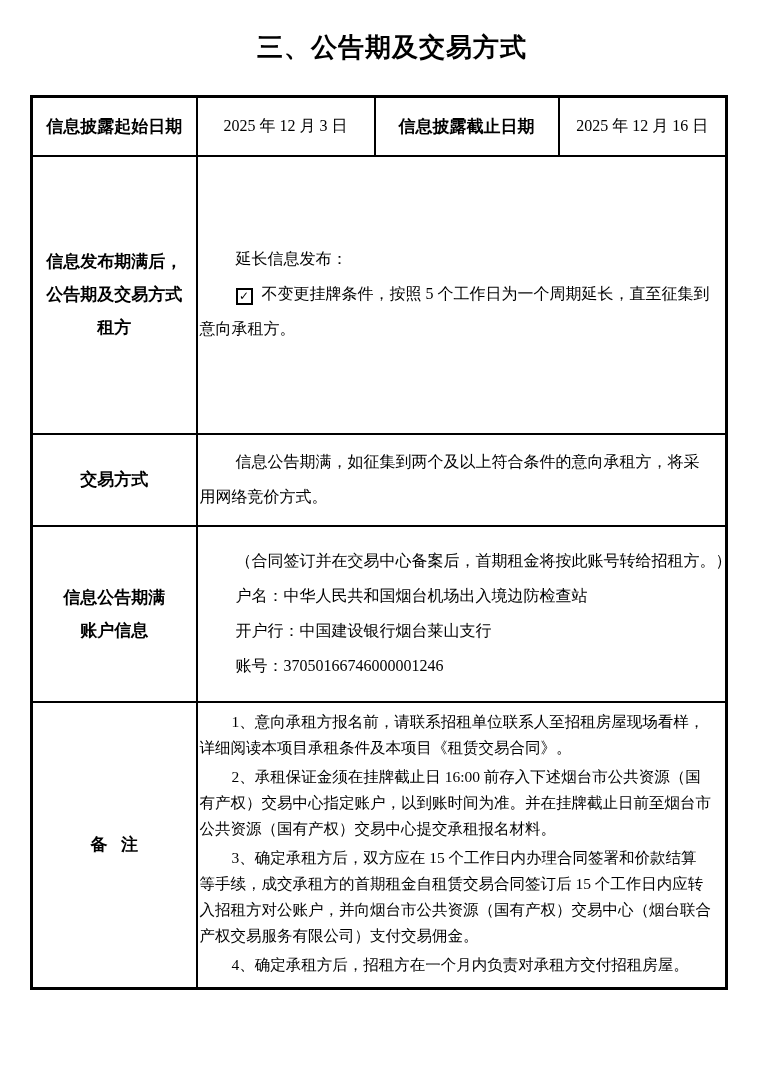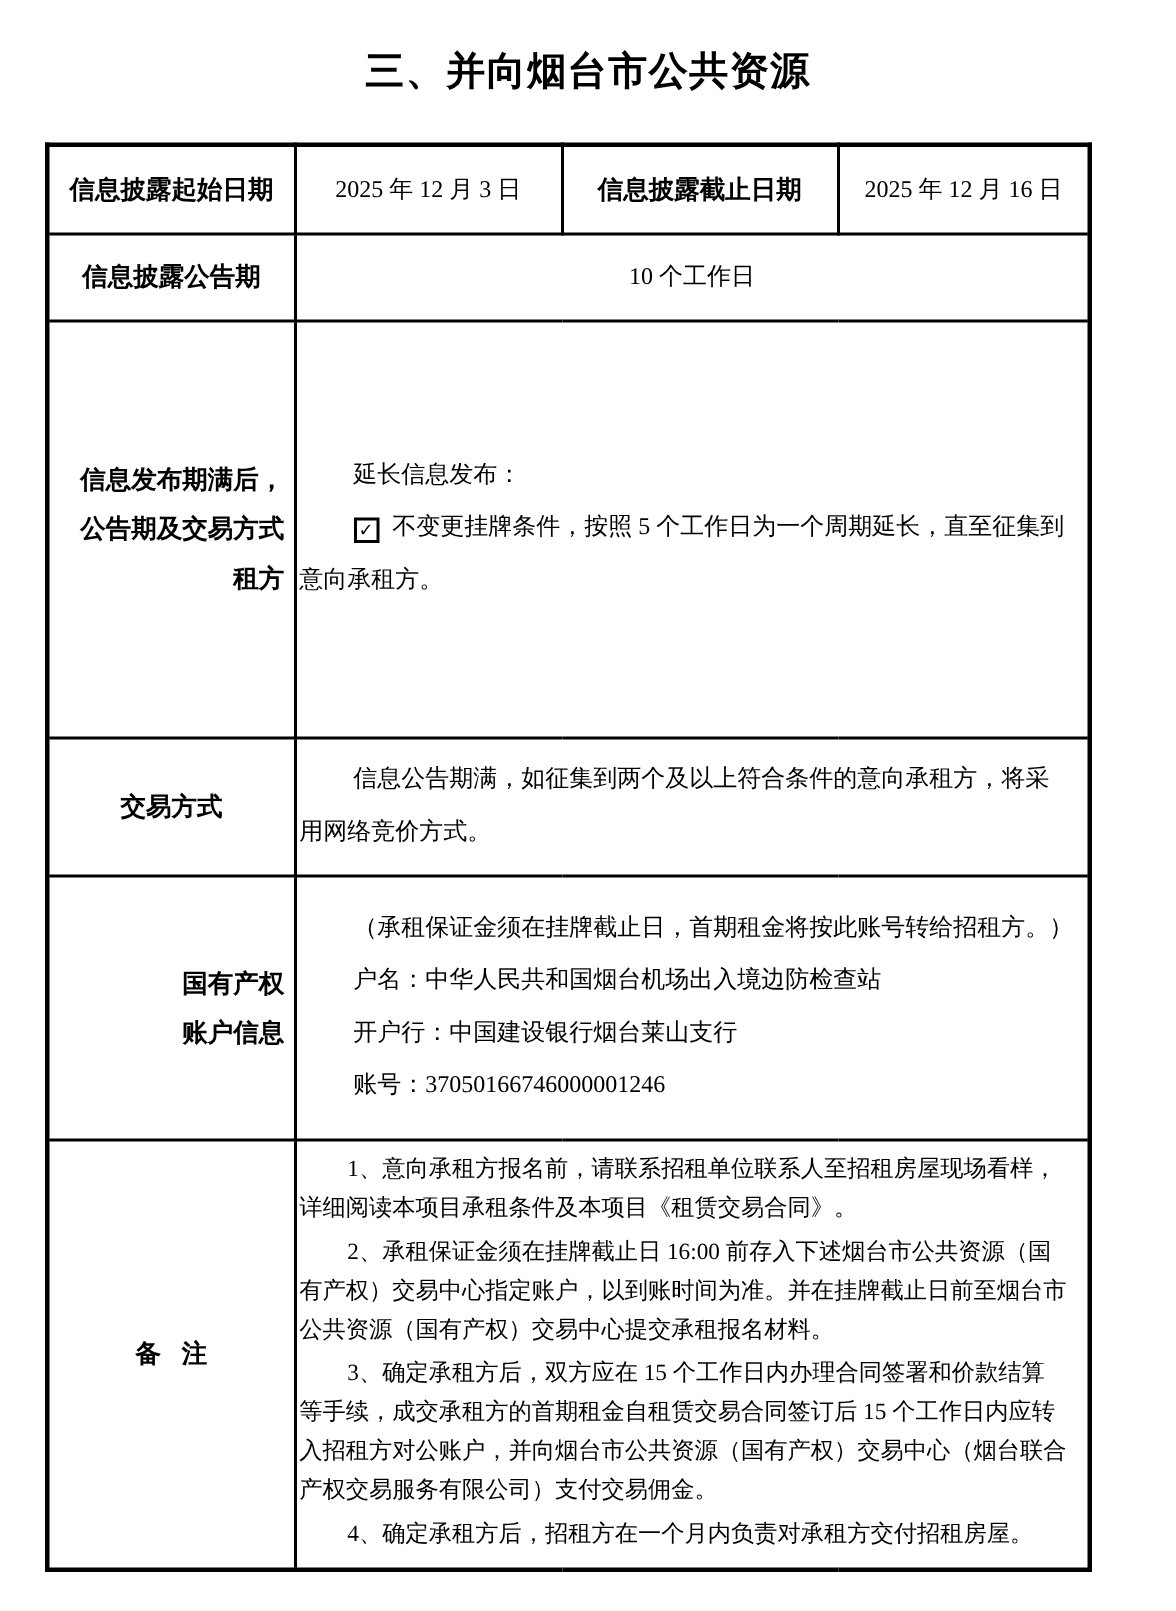--- a/index.html
+++ b/index.html
@@ -90,48 +90,43 @@
     font-size: 12px;
     text-align: center;
     font-family: "DejaVu Sans", sans-serif;
     margin-right: 9px;
     position: relative;
     top: 1px;
     text-indent: 0;
   }
   .lbl-line {
     display: block;
-    text-align: right;
   }
 </style>
 </head>
 <body>
 
-<div class="doc-title">三、并向烟台市公共资源</div>
+<div class="doc-title">三、公告期及交易方式</div>
 
 <table class="main">
   <colgroup>
     <col style="width:165px">
     <col style="width:178px">
     <col style="width:184px">
     <col style="width:168px">
   </colgroup>
 
   <tbody>
       <tr style="height:59px">
     <td class="hdr">信息披露起始日期</td>
     <td class="val">2025 年 12 月 3 日</td>
     <td class="hdr">信息披露截止日期</td>
     <td class="val">2025 年 12 月 16 日</td>
   </tr>
 
-  <tr style="height:58px">
-    <td class="hdr">信息披露公告期</td>
-    <td class="val" colspan="3">10 个工作日</td>
-  </tr>
 
   <tr style="height:278px">
     <td class="hdr">
       <span class="lbl-line">信息发布期满后，</span>
       <span class="lbl-line">公告期及交易方式</span>
       <span class="lbl-line">租方</span>
     </td>
     <td class="content row3-content" colspan="3">
       <p class="para">延长信息发布：</p>
       <p class="para"><span class="checkbox">✓</span><span>不变更挂牌条件，按照 5 个工作日为一个周期延长，直至征集到意向承租方。</span></p>
@@ -140,25 +135,25 @@
 
   <tr style="height:92px">
     <td class="hdr">交易方式</td>
     <td class="content" colspan="3">
       <p class="para">信息公告期满，如征集到两个及以上符合条件的意向承租方，将采用网络竞价方式。</p>
     </td>
   </tr>
 
   <tr style="height:176px">
     <td class="hdr">
-      <span class="lbl-line">国有产权</span>
+      <span class="lbl-line">信息公告期满</span>
       <span class="lbl-line">账户信息</span>
     </td>
     <td class="content" colspan="3">
-      <p class="acct-line">（承租保证金须在挂牌截止日，首期租金将按此账号转给招租方。）</p>
+      <p class="acct-line">（合同签订并在交易中心备案后，首期租金将按此账号转给招租方。）</p>
       <p class="acct-line">户名：中华人民共和国烟台机场出入境边防检查站</p>
       <p class="acct-line">开户行：中国建设银行烟台莱山支行</p>
       <p class="acct-line">账号：37050166746000001246</p>
     </td>
   </tr>
 
   <tr style="height:287px">
     <td class="hdr spaced">备 注</td>
     <td class="content" colspan="3">
       <p class="note-para">1、意向承租方报名前，请联系招租单位联系人至招租房屋现场看样，详细阅读本项目承租条件及本项目《租赁交易合同》。</p>

